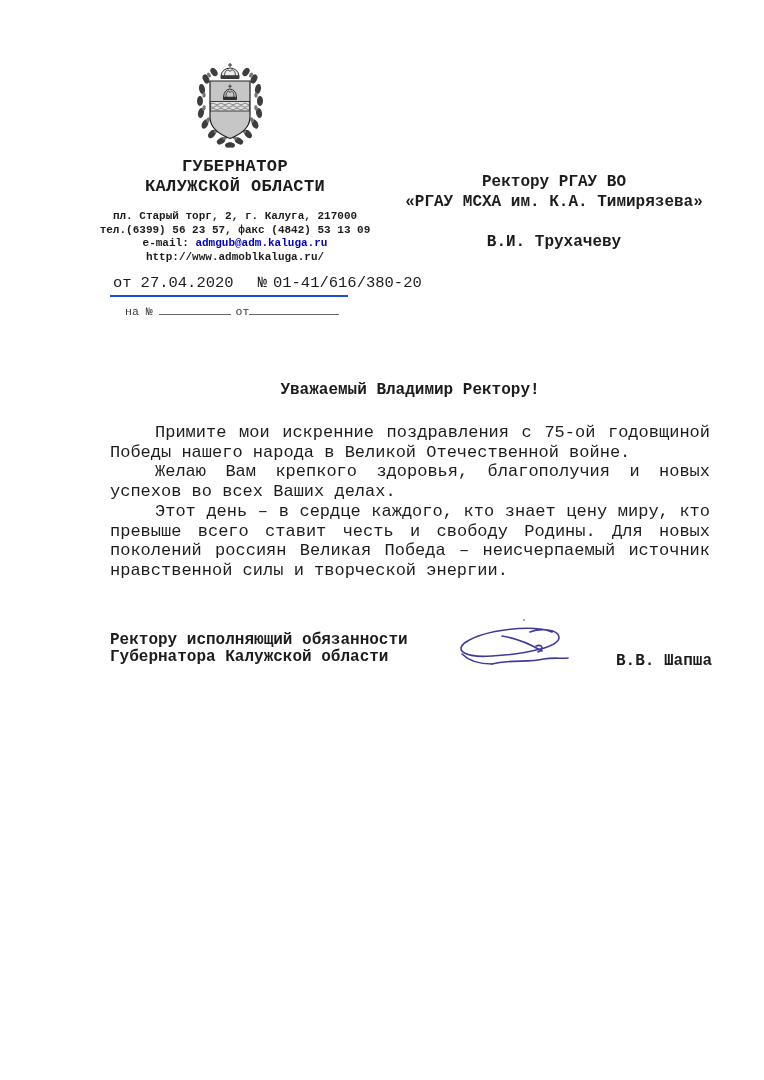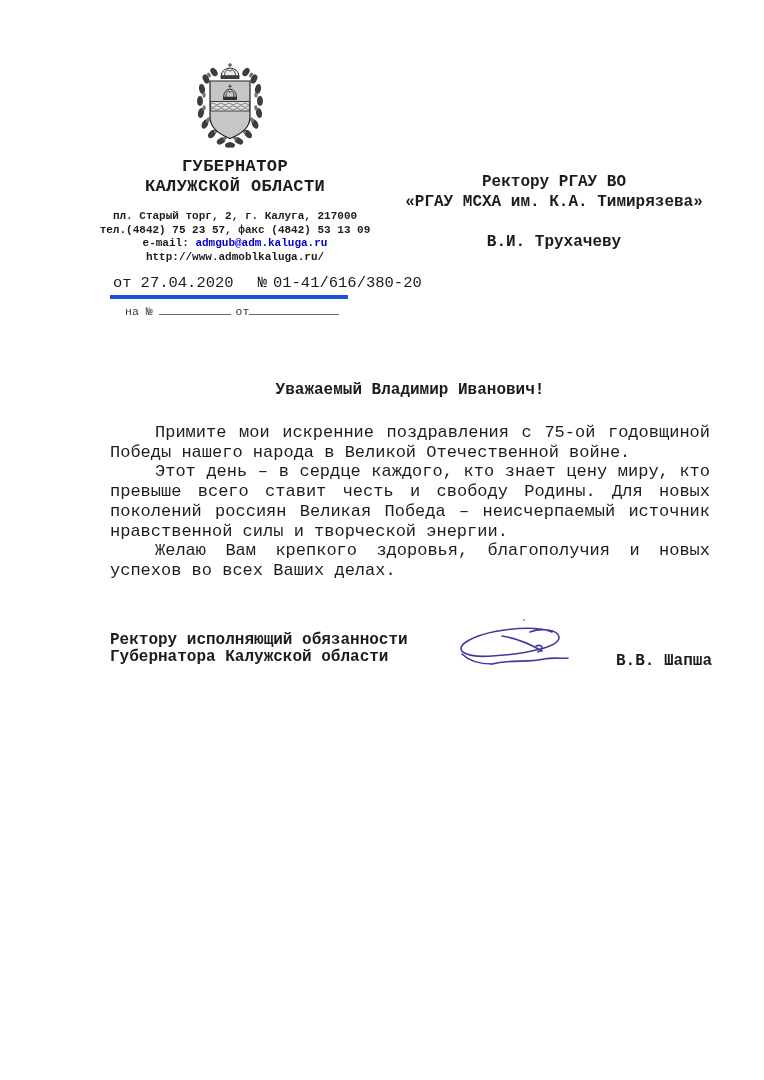--- a/index.html
+++ b/index.html
@@ -9,21 +9,21 @@
   .emblem{position:absolute;left:197px;top:62px;width:66px;height:86px;}
 
   .org-title{position:absolute;left:95px;top:157px;width:280px;text-align:center;
              font-weight:bold;font-size:17px;line-height:20px;letter-spacing:.4px;}
 
   .address{position:absolute;left:95px;top:210px;width:280px;text-align:center;
            font-weight:bold;font-size:11px;line-height:13.5px;}
   .address .row{white-space:nowrap;}
 
   .ref-line{position:absolute;left:110px;top:274px;width:235px;font-size:15.5px;
-            border-bottom:4px solid #1d4ed8;padding:0 0 3px 3px;white-space:nowrap;}
+            border-bottom:2px solid #1d4ed8;padding:0 0 3px 3px;white-space:nowrap;}
   .ref-line .d{margin-left:9px;}
   .ref-line .nl{margin-left:24px;}
   .ref-line .nv{margin-left:6px;}
 
   .reply-line{position:absolute;left:125px;top:303px;font-size:11.5px;color:#3a3a3a;white-space:nowrap;}
   .reply-line .blank{display:inline-block;border-bottom:1px solid #666;height:11px;}
   .reply-line .b1{width:72px;margin-left:6px;}
   .reply-line .b2{width:90px;}
   .reply-line .ot{margin-left:5px;}
 
@@ -114,21 +114,21 @@
     </g>
   </svg>
 
   <div class="org-title">
     <div>ГУБЕРНАТОР</div>
     <div>КАЛУЖСКОЙ ОБЛАСТИ</div>
   </div>
 
   <div class="address">
     <div class="row">пл. Старый торг, 2, г. Калуга, 217000</div>
-    <div class="row">тел.(4842) 75 23 57, факс (4842) 53 13 09</div>
+    <div class="row">тел.(6399) 56 23 57, факс (4842) 53 13 09</div>
     <div class="row">
       <span>e-mail:</span>
       <span style="color: rgb(0, 0, 204);">admgub@adm.kaluga.ru</span>
     </div>
     <div class="row">http://www.admoblkaluga.ru/</div>
   </div>
 
   <div class="ref-line">
     <span>от</span><span class="d">27.04.2020</span><span class="nl">№</span><span class="nv">01-41/616/380-20</span>
   </div>
@@ -136,26 +136,26 @@
   <div class="reply-line">
     <span>на  №</span><span class="blank b1"></span><span class="ot">от</span><span class="blank b2"></span>
   </div>
 
   <div class="recipient">
     <div>Ректору  РГАУ ВО</div>
     <div>«РГАУ МСХА им. К.А. Тимирязева»</div>
     <div class="name">В.И. Трухачеву</div>
   </div>
 
-  <div class="salutation">Уважаемый Владимир Иванович!</div>
+  <div class="salutation">Уважаемый Владимир Ректору!</div>
 
   <div class="body-text">
     <p>Примите мои искренние поздравления с 75-ой годовщиной Победы нашего народа в Великой Отечественной войне.</p>
+    <p>Желаю Вам крепкого здоровья, благополучия и новых успехов во всех Ваших делах.</p>
     <p>Этот день – в сердце каждого, кто знает цену миру, кто превыше всего ставит честь и свободу Родины. Для новых поколений россиян Великая Победа – неисчерпаемый источник нравственной силы и творческой энергии.</p>
-    <p>Желаю Вам крепкого здоровья, благополучия и новых успехов во всех Ваших делах.</p>
   </div>
 
   <div class="sig-title">
     <div>Ректору исполняющий обязанности</div>
     <div>Губернатора Калужской области</div>
   </div>
 
   <svg class="sig-ink" viewBox="0 0 124 54" xmlns="http://www.w3.org/2000/svg">
     <g fill="none" stroke-width="1.6" stroke-linecap="round" stroke="#3e3a9e">
       <path d="M104 16 C84 8 36 14 18 26 C6 34 16 42 44 40 C78 38 112 31 111 21 C110 13 92 12 82 16"></path>

